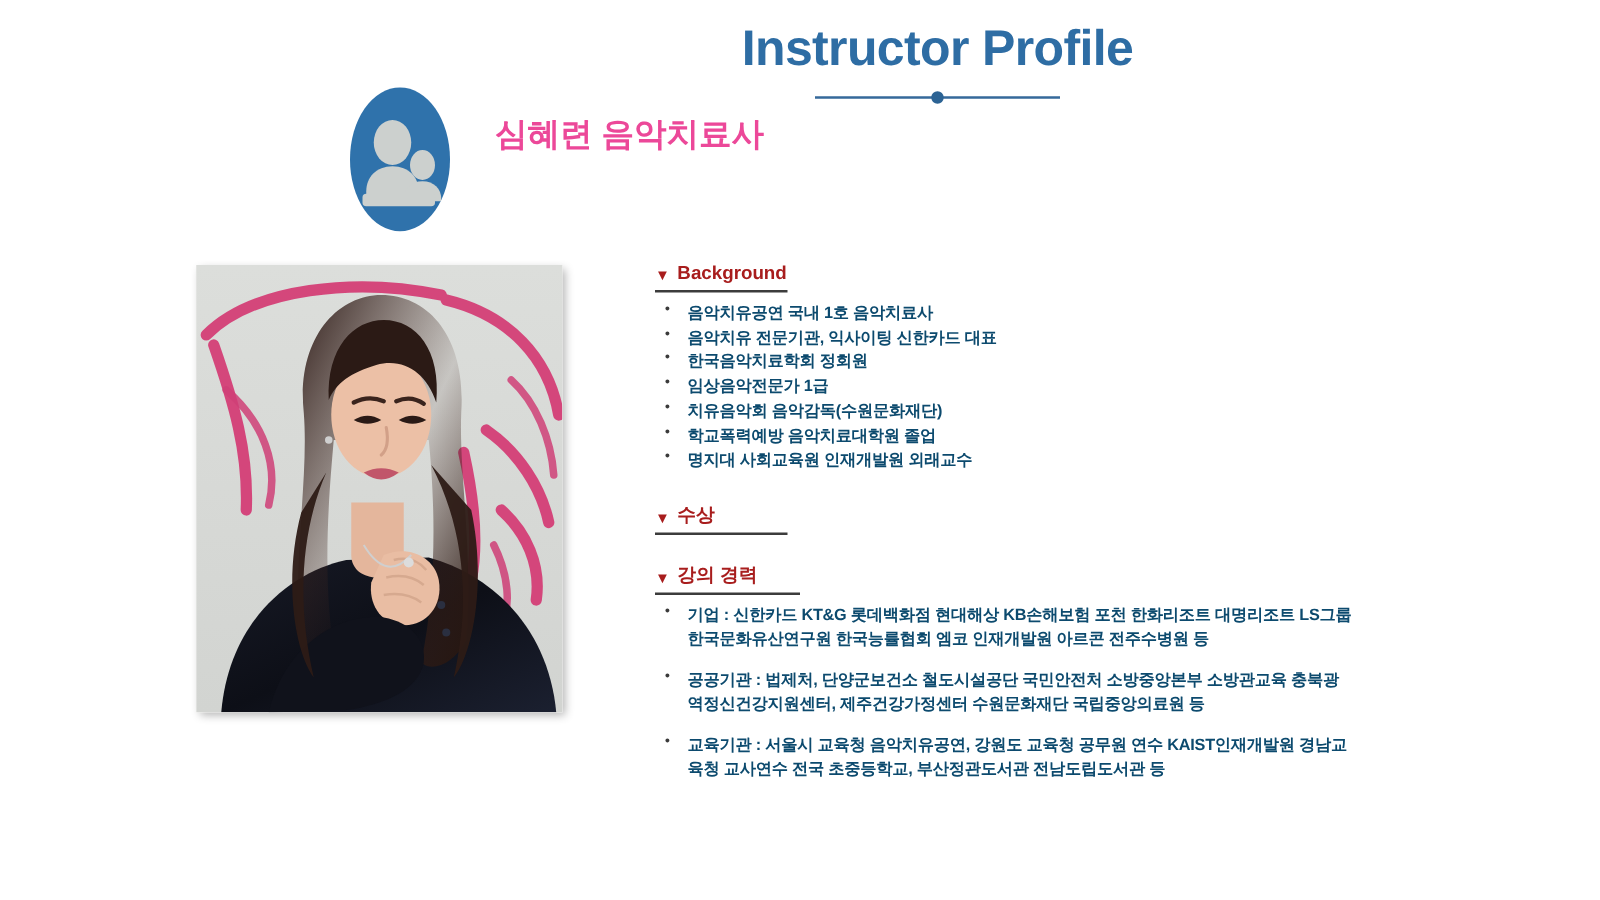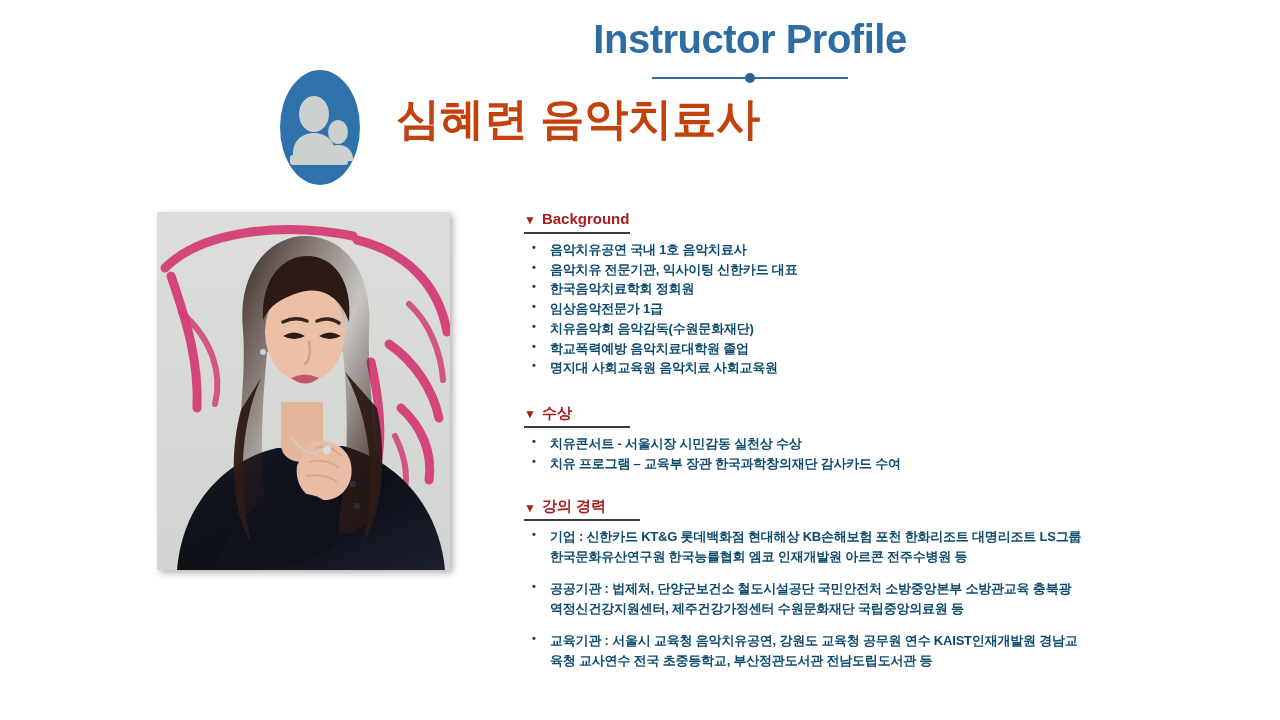--- a/index.html
+++ b/index.html
@@ -70,23 +70,23 @@
     border-radius: 50%;
     background: #2f72ab;
     overflow: hidden;
   }
   .avatar svg { display: block; width: 100%; height: 100%; }
 
   .person-name {
     position: absolute;
     left: 396px;
     top: 90px;
-    font-size: 44px;
+    font-size: 26px;
     font-weight: bold;
-    color: #c2410c;
+    color: #ec4899;
     letter-spacing: 0px;
     white-space: nowrap;
   }
 
   
   .photo-frame {
     position: absolute;
     left: 157px;
     top: 212px;
     width: 293px;
@@ -275,34 +275,30 @@
         <span>Background</span>
       </div>
       <div class="section-rule"></div>
       <ul class="items">
         <li>음악치유공연 국내 1호 음악치료사</li>
         <li>음악치유 전문기관, 익사이팅 신한카드 대표</li>
         <li>한국음악치료학회 정회원</li>
         <li>임상음악전문가 1급</li>
         <li>치유음악회 음악감독(수원문화재단)</li>
         <li>학교폭력예방 음악치료대학원 졸업</li>
-        <li>명지대 사회교육원 음악치료 사회교육원</li>
+        <li>명지대 사회교육원 인재개발원 외래교수</li>
       </ul>
     </div>
 
     <div class="section sect-awards">
       <div class="section-head">
         <span class="tri">▼</span>
         <span>수상</span>
       </div>
       <div class="section-rule"></div>
-      <ul class="items">
-        <li>치유콘서트 - 서울시장 시민감동 실천상 수상</li>
-        <li>치유 프로그램 – 교육부 장관 한국과학창의재단 감사카드 수여</li>
-      </ul>
     </div>
 
     <div class="section sect-career">
       <div class="section-head">
         <span class="tri">▼</span>
         <span>강의 경력</span>
       </div>
       <div class="section-rule wide"></div>
       <ul class="items spaced">
         <li>기업 : 신한카드 KT&amp;G 롯데백화점 현대해상 KB손해보험 포천 한화리조트 대명리조트 LS그룹 한국문화유산연구원 한국능률협회 엠코 인재개발원 아르콘 전주수병원 등</li>

